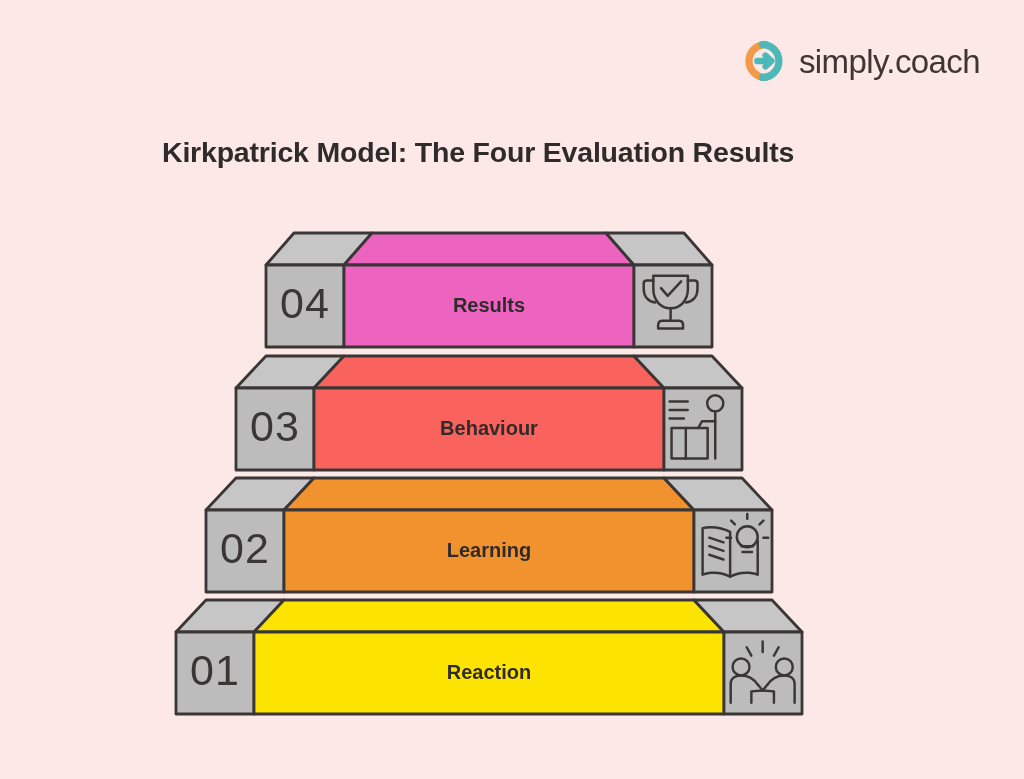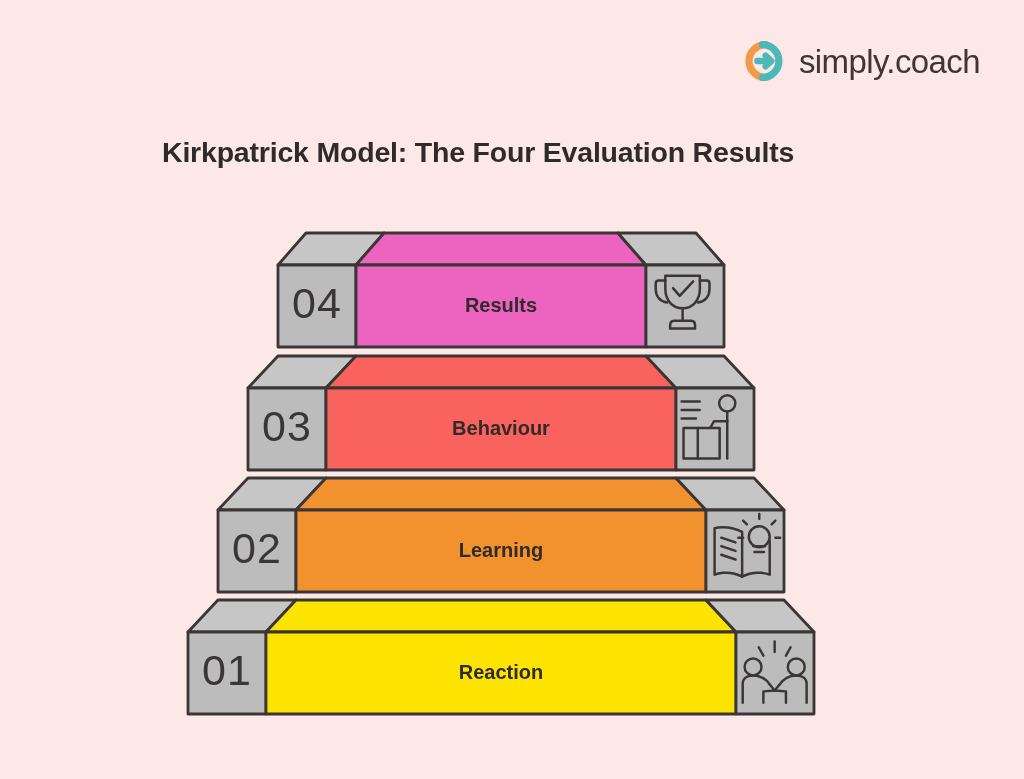--- a/index.html
+++ b/index.html
@@ -57,21 +57,20 @@
     white-space: nowrap;
   }
 
   
   .stair-wrap {
     position: absolute;
     top: 0;
     left: 0;
     width: 920px;
     height: 779px;
-    padding-left: 12px;
   }
   .stair-svg {
     display: block;
   }
   .step-label {
     font-family: "Liberation Sans", sans-serif;
     font-size: 20px;
     font-weight: 700;
     fill: #2f2b2b;
     text-anchor: middle;

